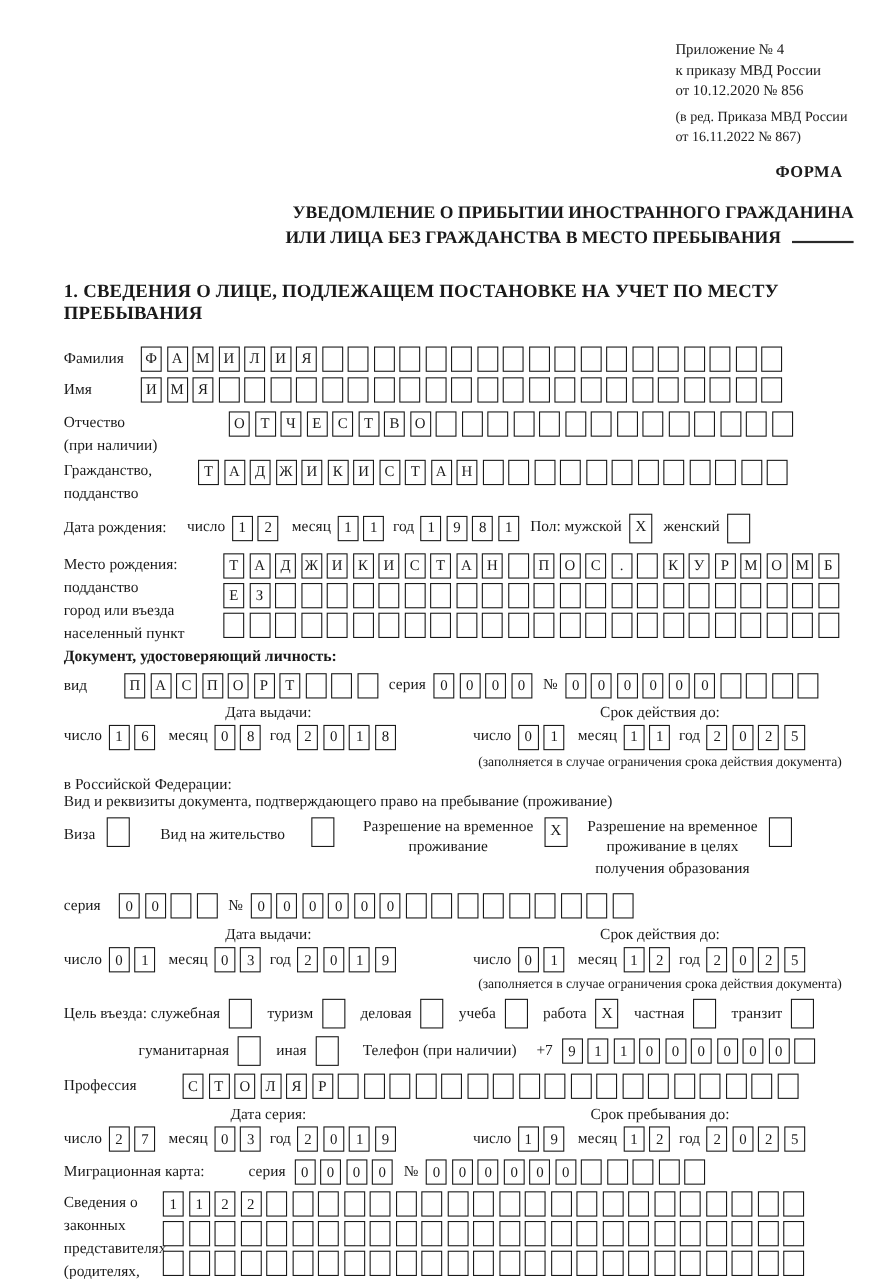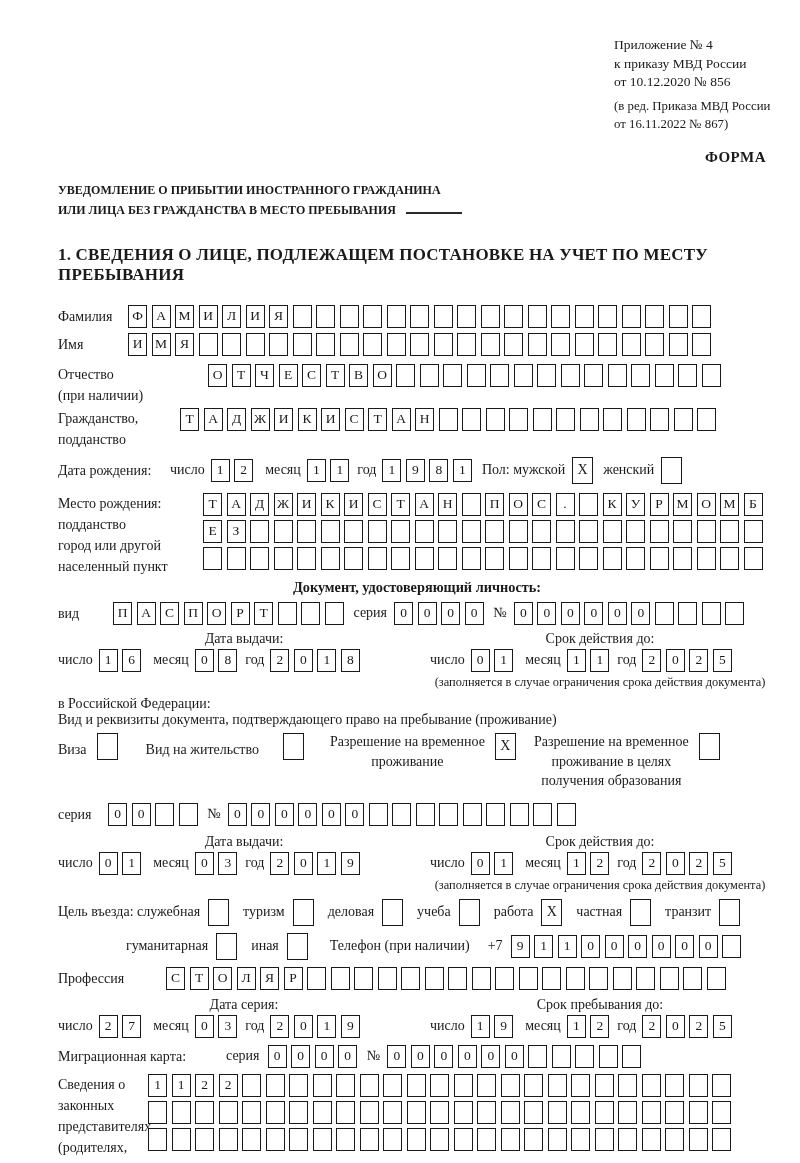--- a/index.html
+++ b/index.html
@@ -11,41 +11,41 @@
   }
   .page { padding:36px 24px 10px 58px; }
 
   
   .top-right { margin-left:556px; line-height:1.38; font-size:13.5px; }
   .top-right .amend { font-size:12.8px; }
   .top-right .amend.first { margin-top:6px; }
   .forma { text-align:right; font-weight:bold; font-size:15px; padding-right:10px; margin-top:16px; letter-spacing:.5px; }
 
   
-  .title { text-align:left; font-weight:bold; font-size:12px; line-height:1.45; margin-top:16px; }
+  .title { text-align:right; font-weight:bold; font-size:16px; line-height:1.45; margin-top:16px; }
   .title-underline { display:inline-block; width:56px; border-bottom:2.5px solid #2a2a2a; margin-left:10px; height:14px; }
   .sec-head { font-weight:bold; font-size:17px; margin-top:26px; margin-bottom:20px; letter-spacing:.2px; }
 
   
   .row { display:flex; align-items:center; margin-bottom:5px; }
   .row.top { align-items:flex-start; }
   .lbl { flex:none; line-height:1.5; }
   .w70{width:70px} .w150{width:150px} .w122{width:122px} .w145{width:145px}
   .w55{width:55px} .w90{width:90px} .w168{width:168px}
 
   
   .cells { display:inline-flex; gap:4.5px; flex:none; align-items:center; }
   .cell { width:19px; height:23px; border:1.6px solid #1a1a1a; display:flex;
           align-items:center; justify-content:center; font-size:13.5px; flex:none; background:#fff; }
   .cb .cell { width:21px; height:27px; font-size:14px; }
   .stack > .cells { display:flex; margin-bottom:4px; }
   .inl { margin:0 7px 0 10px; flex:none; }
 
   
-  .center-bold { text-align:center; font-weight:bold; font-size:14.3px; margin:2px 0 6px 0; }
+  .center-bold { text-align:left; font-weight:bold; font-size:14.3px; margin:2px 0 6px 0; }
 
   
   .dates { display:flex; margin-bottom:6px; }
   .date-col { flex:none; }
   .date-col.left { width:372px; }
   .date-col.right { width:340px; }
   .date-head { text-align:center; font-size:14px; margin-bottom:2px; }
   .date-fields { display:flex; align-items:center; }
   .dlbl { margin-right:6px; flex:none;text-align:right; }
   .dlbl.m { margin-left:12px; }
@@ -241,21 +241,21 @@
     <span class="inl">женский</span>
     <span class="cells cb">
         <span class="cell"></span>
       </span>
   </div>
 
   <div class="row top" style="margin-bottom:1px">
     <span class="lbl w145">
       <div>Место рождения:</div>
       <div>подданство</div>
-      <div>город или другой</div>
+      <div>город или въезда</div>
       <div>населенный пункт</div>
     </span>
     <span class="stack">
       <span class="cells">
           <span class="cell">Т</span>
           <span class="cell">А</span>
           <span class="cell">Д</span>
           <span class="cell">Ж</span>
           <span class="cell">И</span>
           <span class="cell">К</span>

